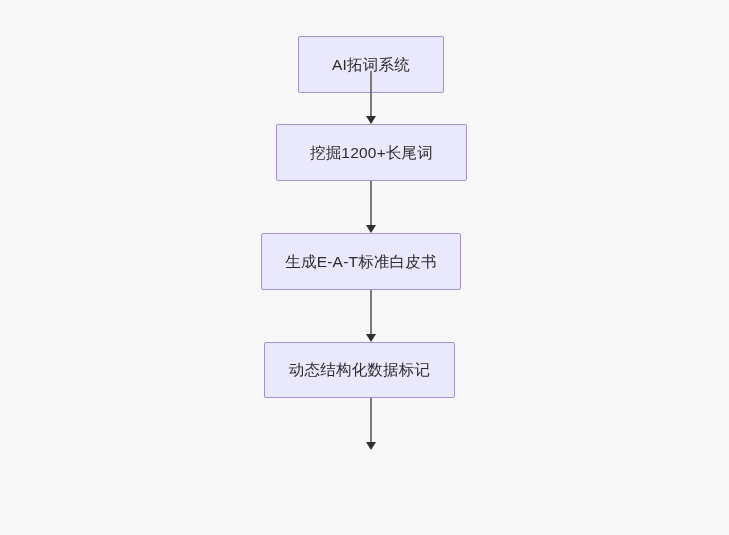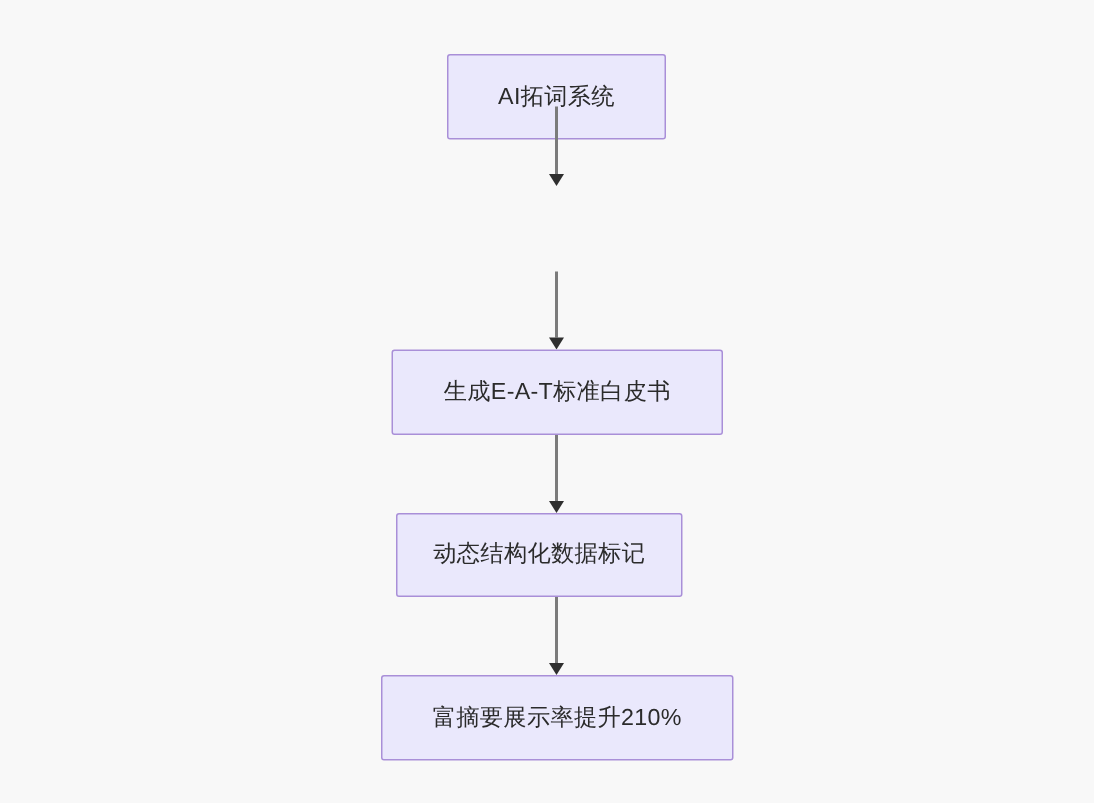--- a/index.html
+++ b/index.html
@@ -63,41 +63,41 @@
 
   <div class="node" style="left:298px; top:14px; width:146px; height:57px;margin-top:22px;">
     <span class="node-label">AI拓词系统</span>
   </div>
 
   <div class="edge" style="left:370px; top:71px; width:2px; height:53px;">
     <div class="edge-line" style="height:45px;"></div>
     <div class="edge-head" style="top:45px;"></div>
   </div>
 
+  <div class="node" style="left:276px; top:124px; width:191px; height:57px;">
+    <span class="node-label">挖掘1200+长尾词</span>
+  </div>
 
   <div class="edge" style="left:370px; top:181px; width:2px; height:52px;">
     <div class="edge-line" style="height:44px;"></div>
     <div class="edge-head" style="top:44px;"></div>
   </div>
 
-  <div class="node" style="left:261px; top:233px; width:221px; height:57px;">
+  <div class="node" style="left:261px; top:233px; width:200px; height:57px;">
     <span class="node-label">生成E-A-T标准白皮书</span>
   </div>
 
   <div class="edge" style="left:370px; top:290px; width:2px; height:52px;">
     <div class="edge-line" style="height:44px;"></div>
     <div class="edge-head" style="top:44px;"></div>
   </div>
 
   <div class="node" style="left:264px; top:342px; width:191px; height:56px;">
     <span class="node-label">动态结构化数据标记</span>
   </div>
 
   <div class="edge" style="left:370px; top:398px; width:2px; height:52px;">
     <div class="edge-line" style="height:44px;"></div>
     <div class="edge-head" style="top:44px;"></div>
   </div>
 
-  <div class="node" style="left:254px; top:450px; width:235px; height:57px;">
-    <span class="node-label">富摘要展示率提升210%</span>
-  </div>
 
 </div>
 
 </body></html>

